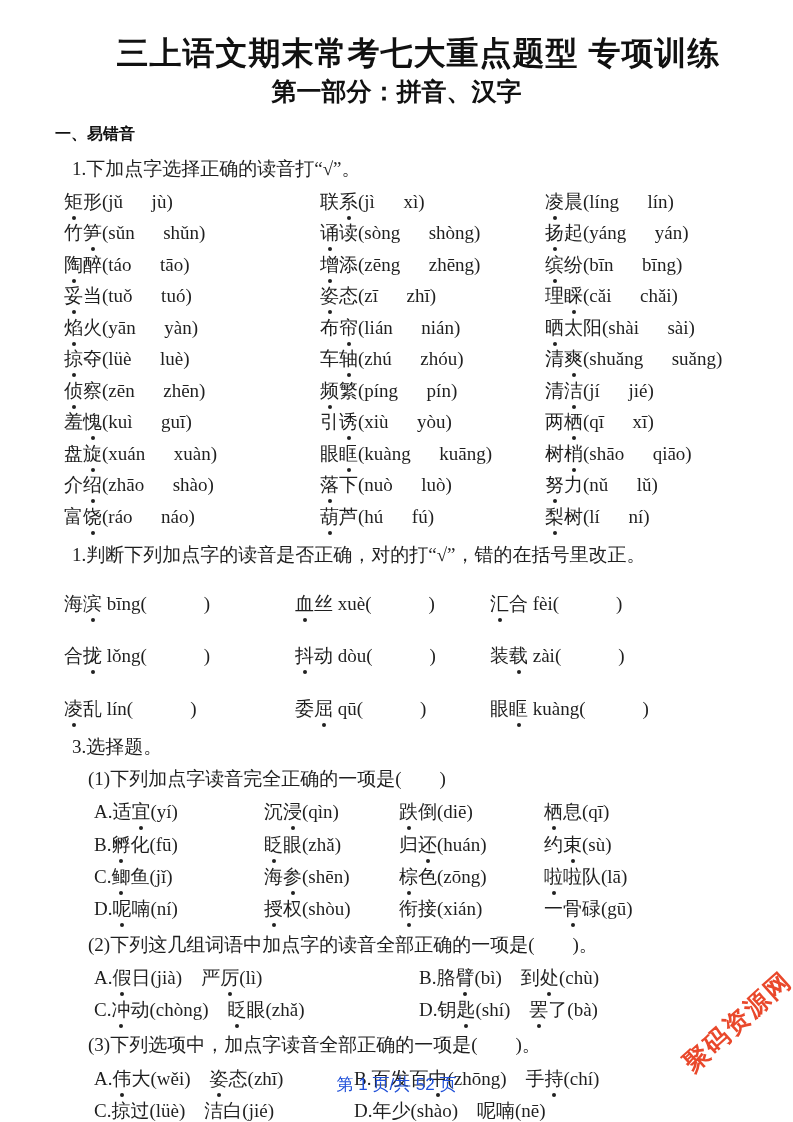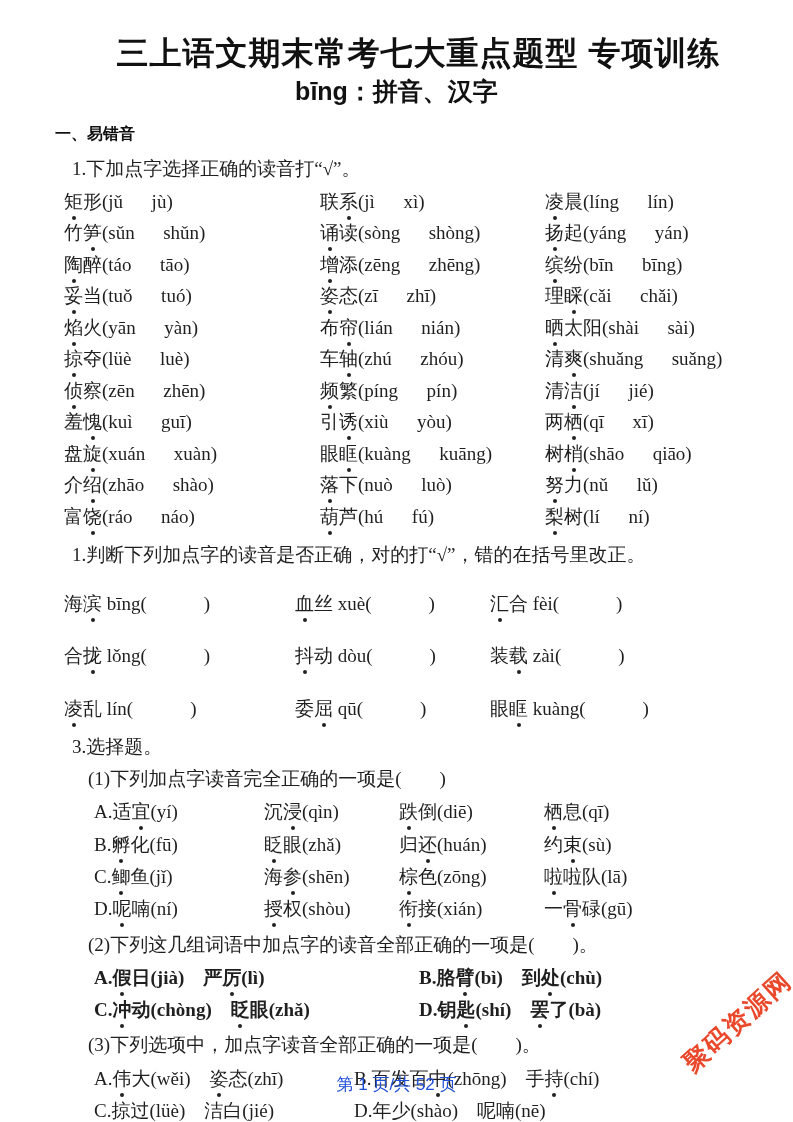--- a/index.html
+++ b/index.html
@@ -48,21 +48,21 @@
   .p-q{margin:8px 0 0 72px;}
   .p-sub{margin:5px 0 0 88px;}
   .grid{margin-top:4px;}
   .grid-q1{margin-left:64px;}
   .grid-q2{margin-left:64px;}
   .grid-s1,.grid-s2,.grid-s3{margin-left:94px;}
   .wrow{display:grid;height:31.5px;align-items:center;}
   .grid-q1 .wrow{grid-template-columns:256px 225px 1fr;}
   .grid-q2 .wrow{grid-template-columns:231px 195px 1fr;height:32.5px;margin-top:20px;}
   .grid-s1 .wrow{grid-template-columns:170px 135px 145px 1fr;height:32.4px;}
-  .grid-s2 .wrow{grid-template-columns:325px 1fr;height:32.4px;font-weight:bold;}
+  .grid-s2 .wrow{grid-template-columns:325px 1fr;height:32.4px;}
   .grid-s3 .wrow{grid-template-columns:260px 1fr;height:32.4px;}
   .wcell{
     font-size:19px;
     white-space:pre;
   }
   
   .u{position:relative;display:inline-block;}
   .u::after{
     content:"";
     position:absolute;
@@ -95,21 +95,21 @@
     letter-spacing:2px;
     opacity:0.92;
   }
 </style>
 </head>
 <body>
 
 <div class="sheet">
 
   <div class="title">三上语文期末常考七大重点题型 专项训练</div>
-  <div class="subtitle">bīng：拼音、汉字</div>
+  <div class="subtitle">第一部分：拼音、汉字</div>
 
   <div class="sec-heading">一、易错音</div>
 
   <div class="prompt p-q">1.下加点字选择正确的读音打“√”。</div>
   <div class="grid grid-q1">
       <div class="wrow">
         <span class="wcell"><span class="u">矩</span>形(jǔ      jù)</span>
         <span class="wcell">联<span class="u">系</span>(jì      xì)</span>
         <span class="wcell"><span class="u">凌</span>晨(líng      lín)</span>
       </div>

